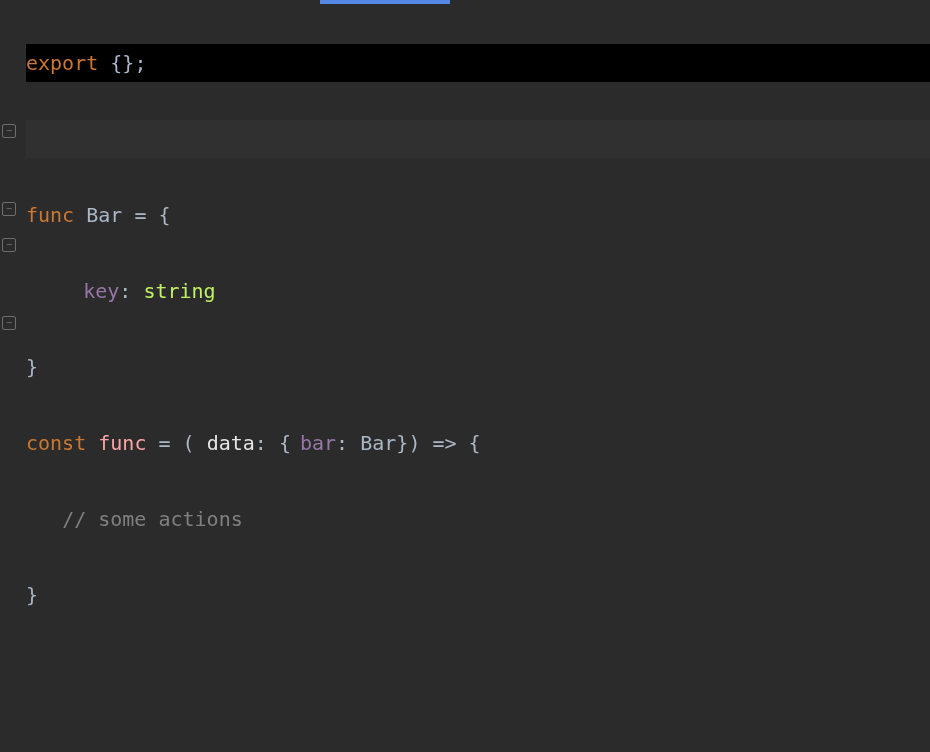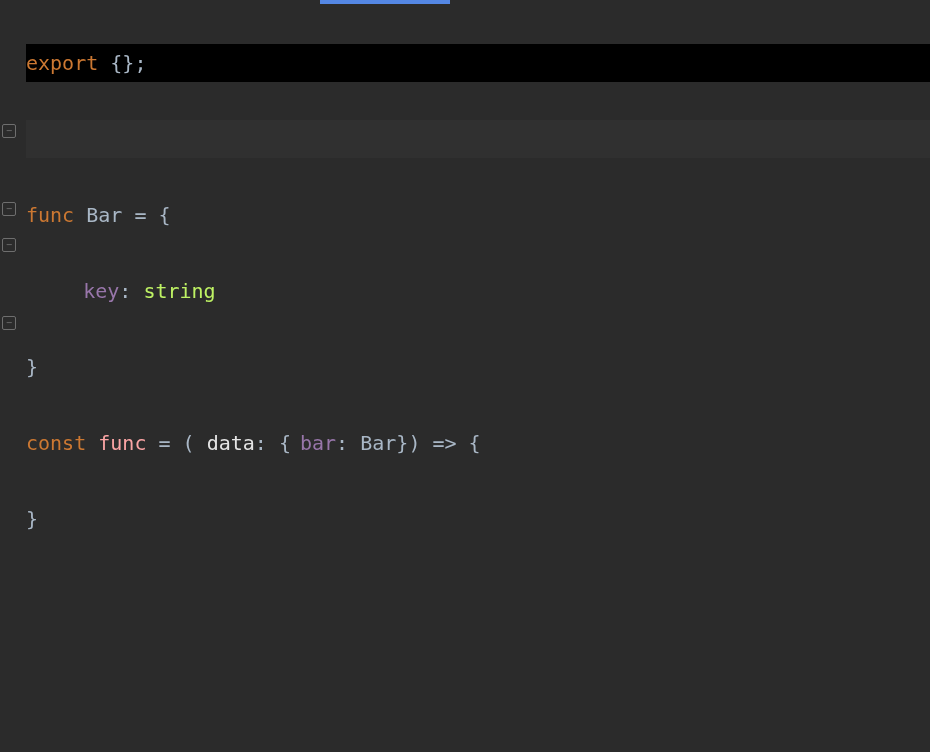--- a/index.html
+++ b/index.html
@@ -81,20 +81,21 @@
     <div class="fold" style="top:310px;">−</div>
   </div>
 
   <div class="code">
 <span class="line hl-line"><span class="kw">export</span> <span class="punct">{}</span><span class="punct">;</span></span>
 <span class="line after-hl"></span>
 <span class="line"><span class="kw">func</span> <span class="typeNm">Bar</span> <span class="op">=</span> <span class="punct">{</span></span>
 <span class="line">    <span class="prop">key</span><span class="punct">:</span> <span class="stringType">string</span></span>
 <span class="line"><span class="punct">}</span></span>
 <span class="line"><span class="kw">const</span> <span class="fn">func</span> <span class="op">=</span> <span class="punct">(</span> <span class="ident">data</span><span class="punct">:</span> <span class="punct">{</span><span class="prop">bar</span><span class="punct">:</span> <span class="typeNm">Bar</span><span class="punct">}</span><span class="punct">)</span> <span class="op">=&gt;</span> <span class="punct">{</span></span>
+<span class="line">   <span class="comment">// some actions</span></span>
 <span class="line"><span class="punct">}</span></span>
 <span class="line"></span>
 <span class="line"></span>
 
 
 
 
 
 
   </div>

